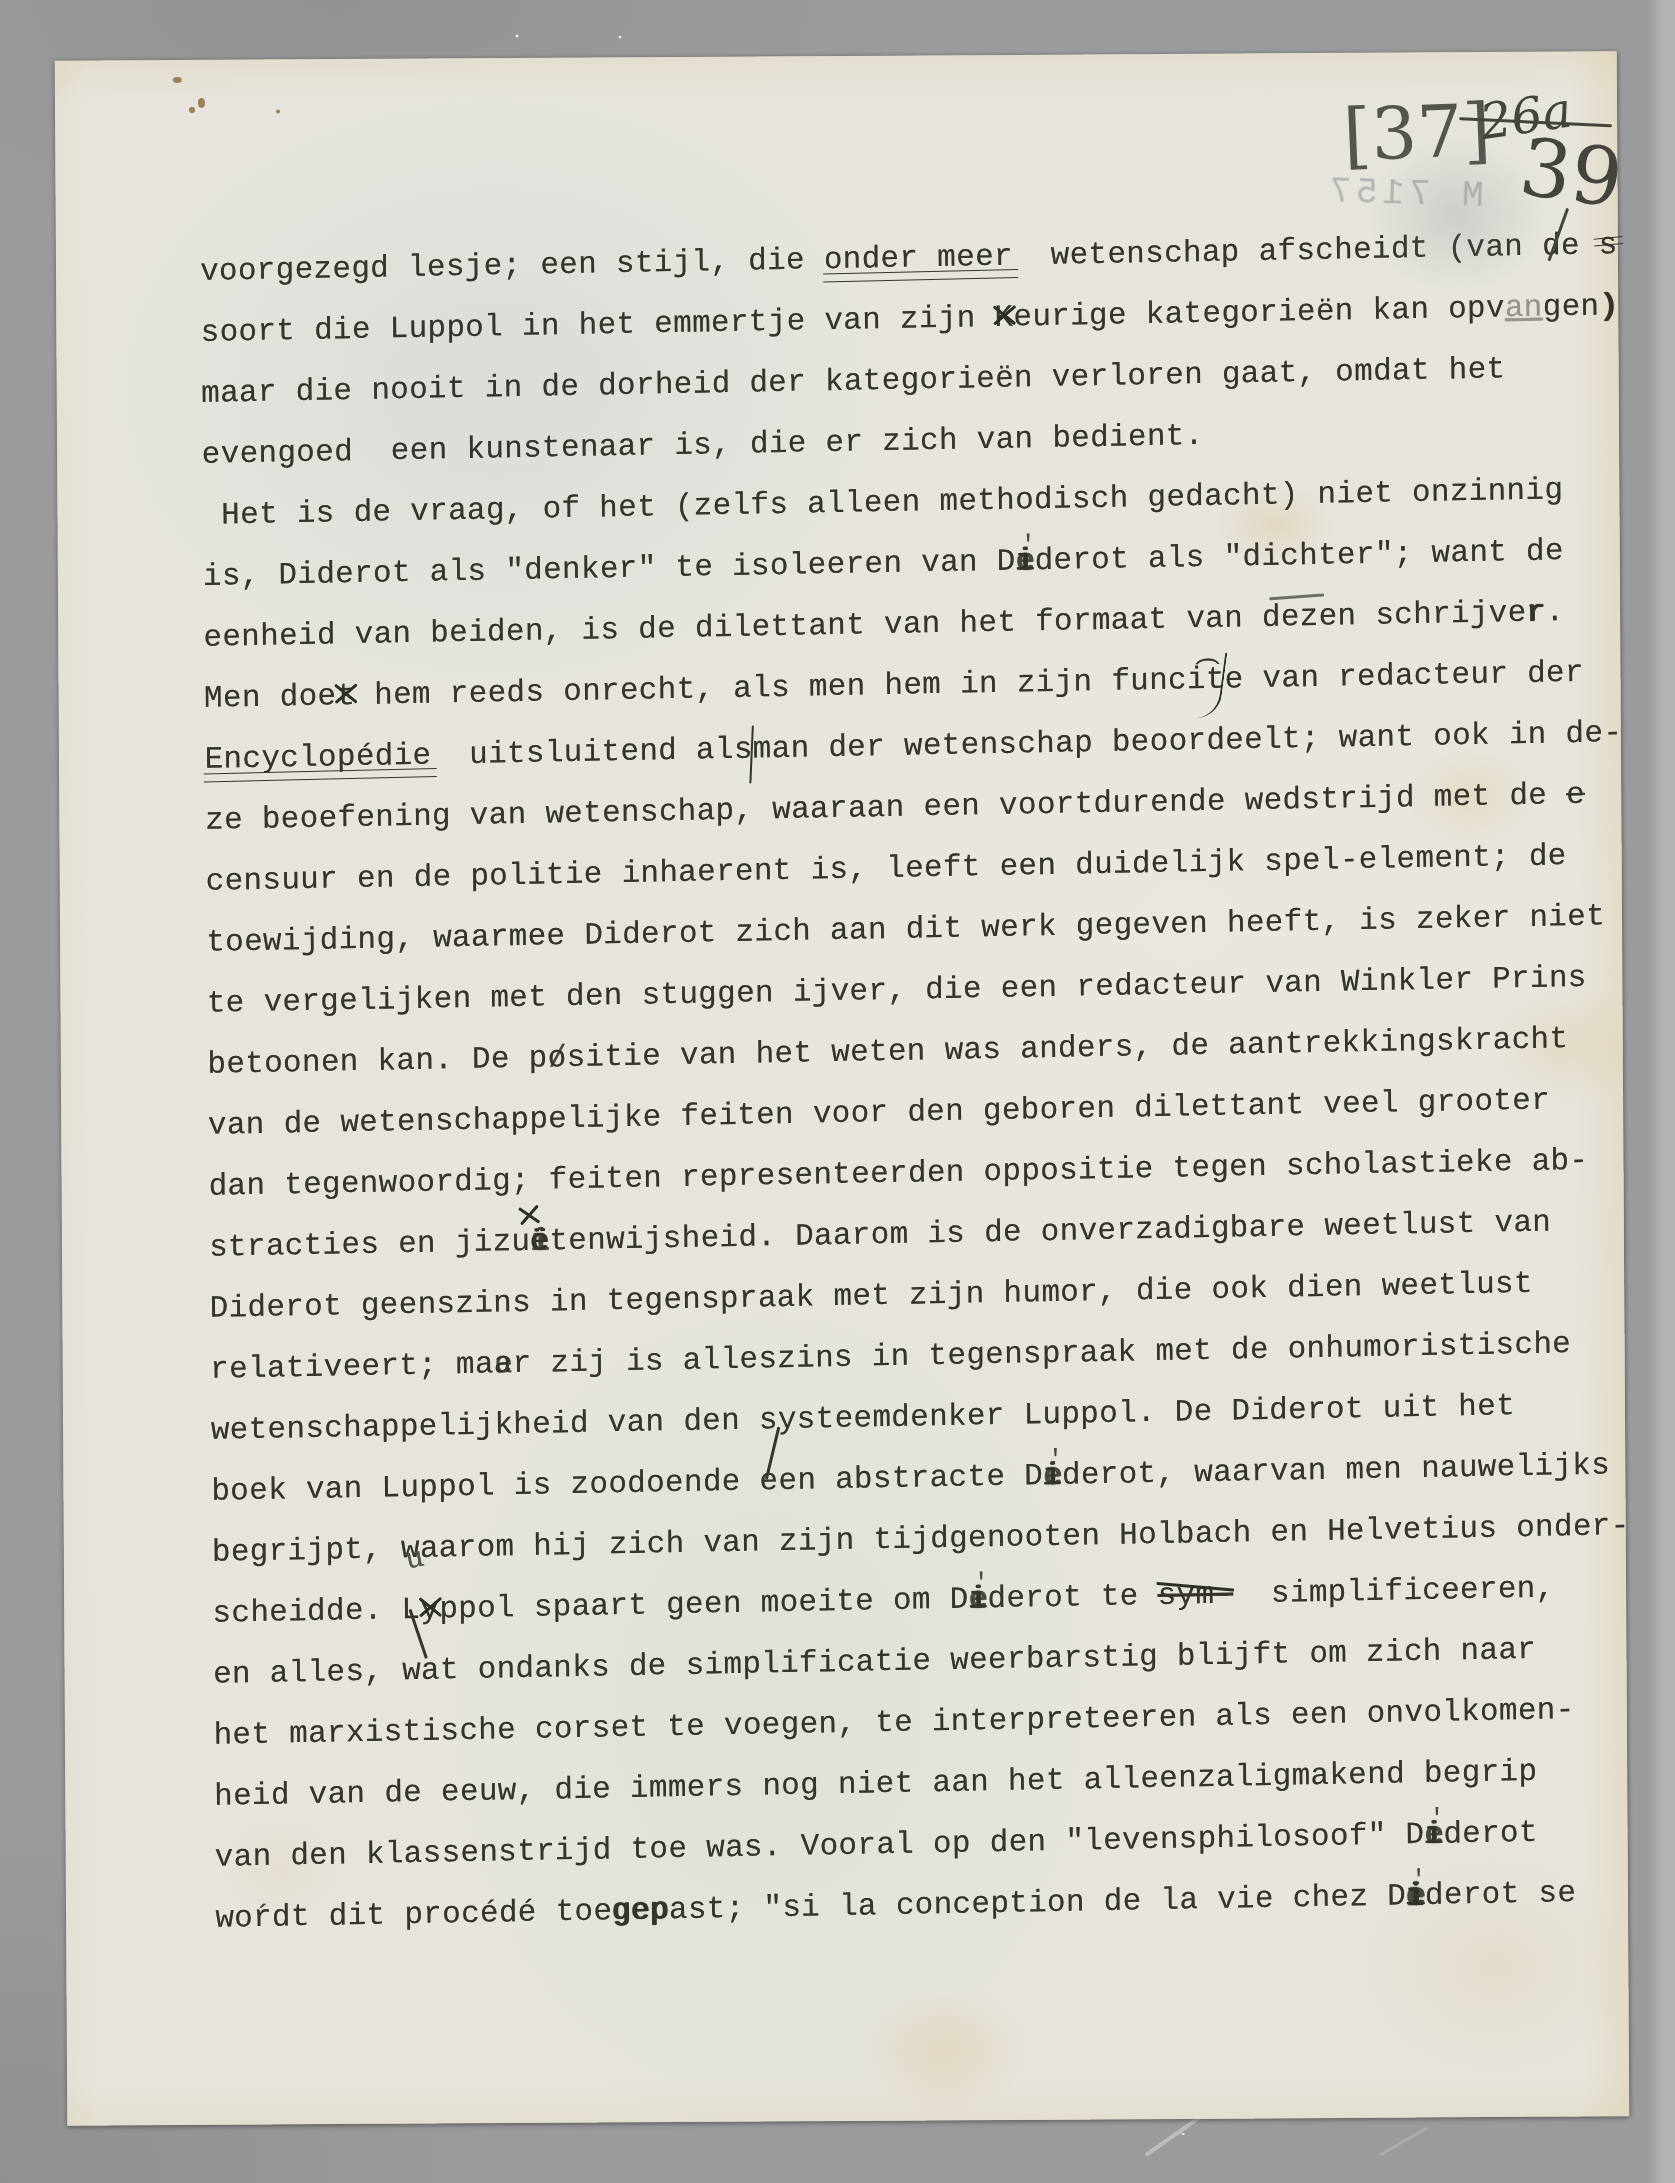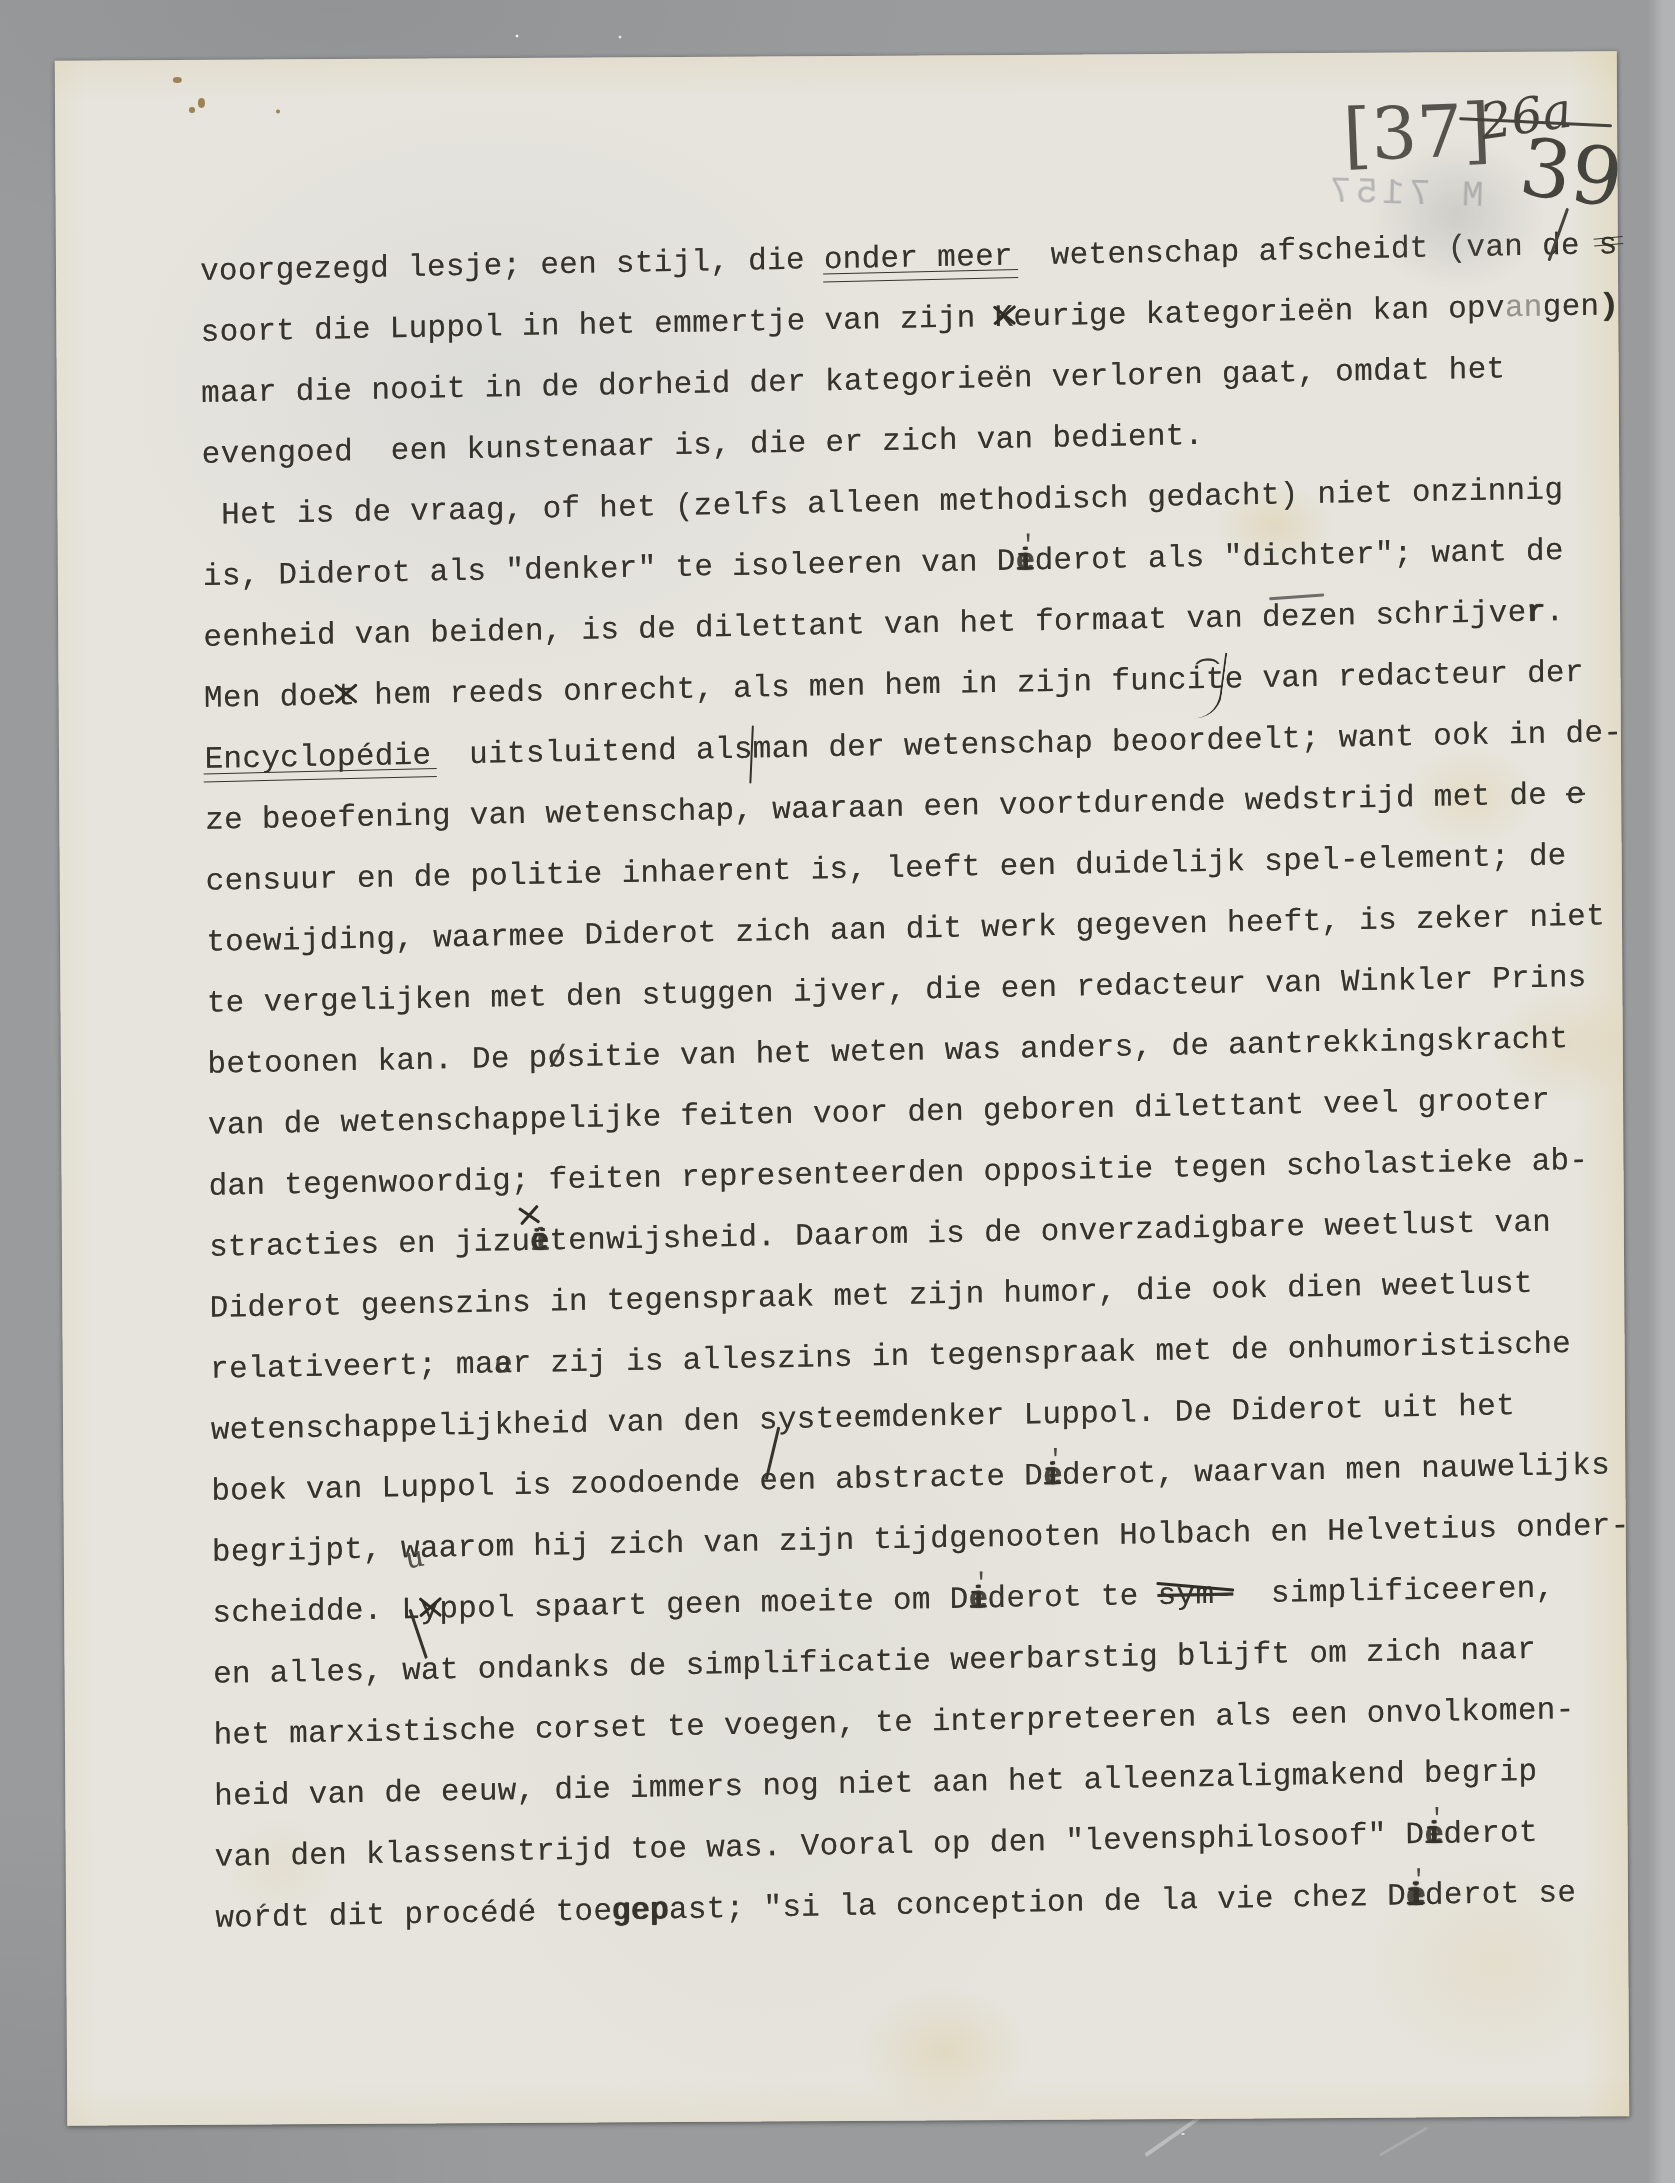--- a/index.html
+++ b/index.html
@@ -79,21 +79,21 @@
   .heavy{text-shadow:1.5px 0 currentColor,-1.5px 0 currentColor,0 0.9px currentColor,0 0 1.8px rgba(30,28,24,.9);}
   
   .ov{display:inline-block;}
   .ov::after{content:attr(data-ov);position:absolute;left:0.6px;top:0;width:100%;opacity:.88;}
   
   .ap::before{content:"ʹ";position:absolute;left:4.9px;top:-14.7px;font-size:26px;color:#4a4840;text-shadow:none;}
   
   .vb{display:inline-block;}
   .vb::before{content:"";position:absolute;left:-2.5px;top:7.4px;width:1.8px;height:58px;background:#33312c;transform:rotate(3deg);border-radius:1.2px;}
   
-  .lt{opacity:.45;}
+  .lt{opacity:.45;text-decoration:underline;}
   
   .anno{position:absolute;white-space:pre;}
   .pencil-dark{color:#55534e;font-family:"DejaVu Serif",serif;}
   .pencil-ink{color:#45433e;font-family:"DejaVu Serif",serif;}
   .italic{font-style:italic;}
   .stroke-ink{background:#45433e;border-radius:1.8px;}
   .stroke-ink-thin{background:#35332c;border-radius:1.2px;}
   .stroke-pencil{background:#6f6d69;border-radius:1.2px;}
   .mirror{color:rgba(108,110,118,.40);font-family:"Liberation Mono","DejaVu Sans Mono",monospace;
     letter-spacing:4.9px;filter:blur(0.7px);}

